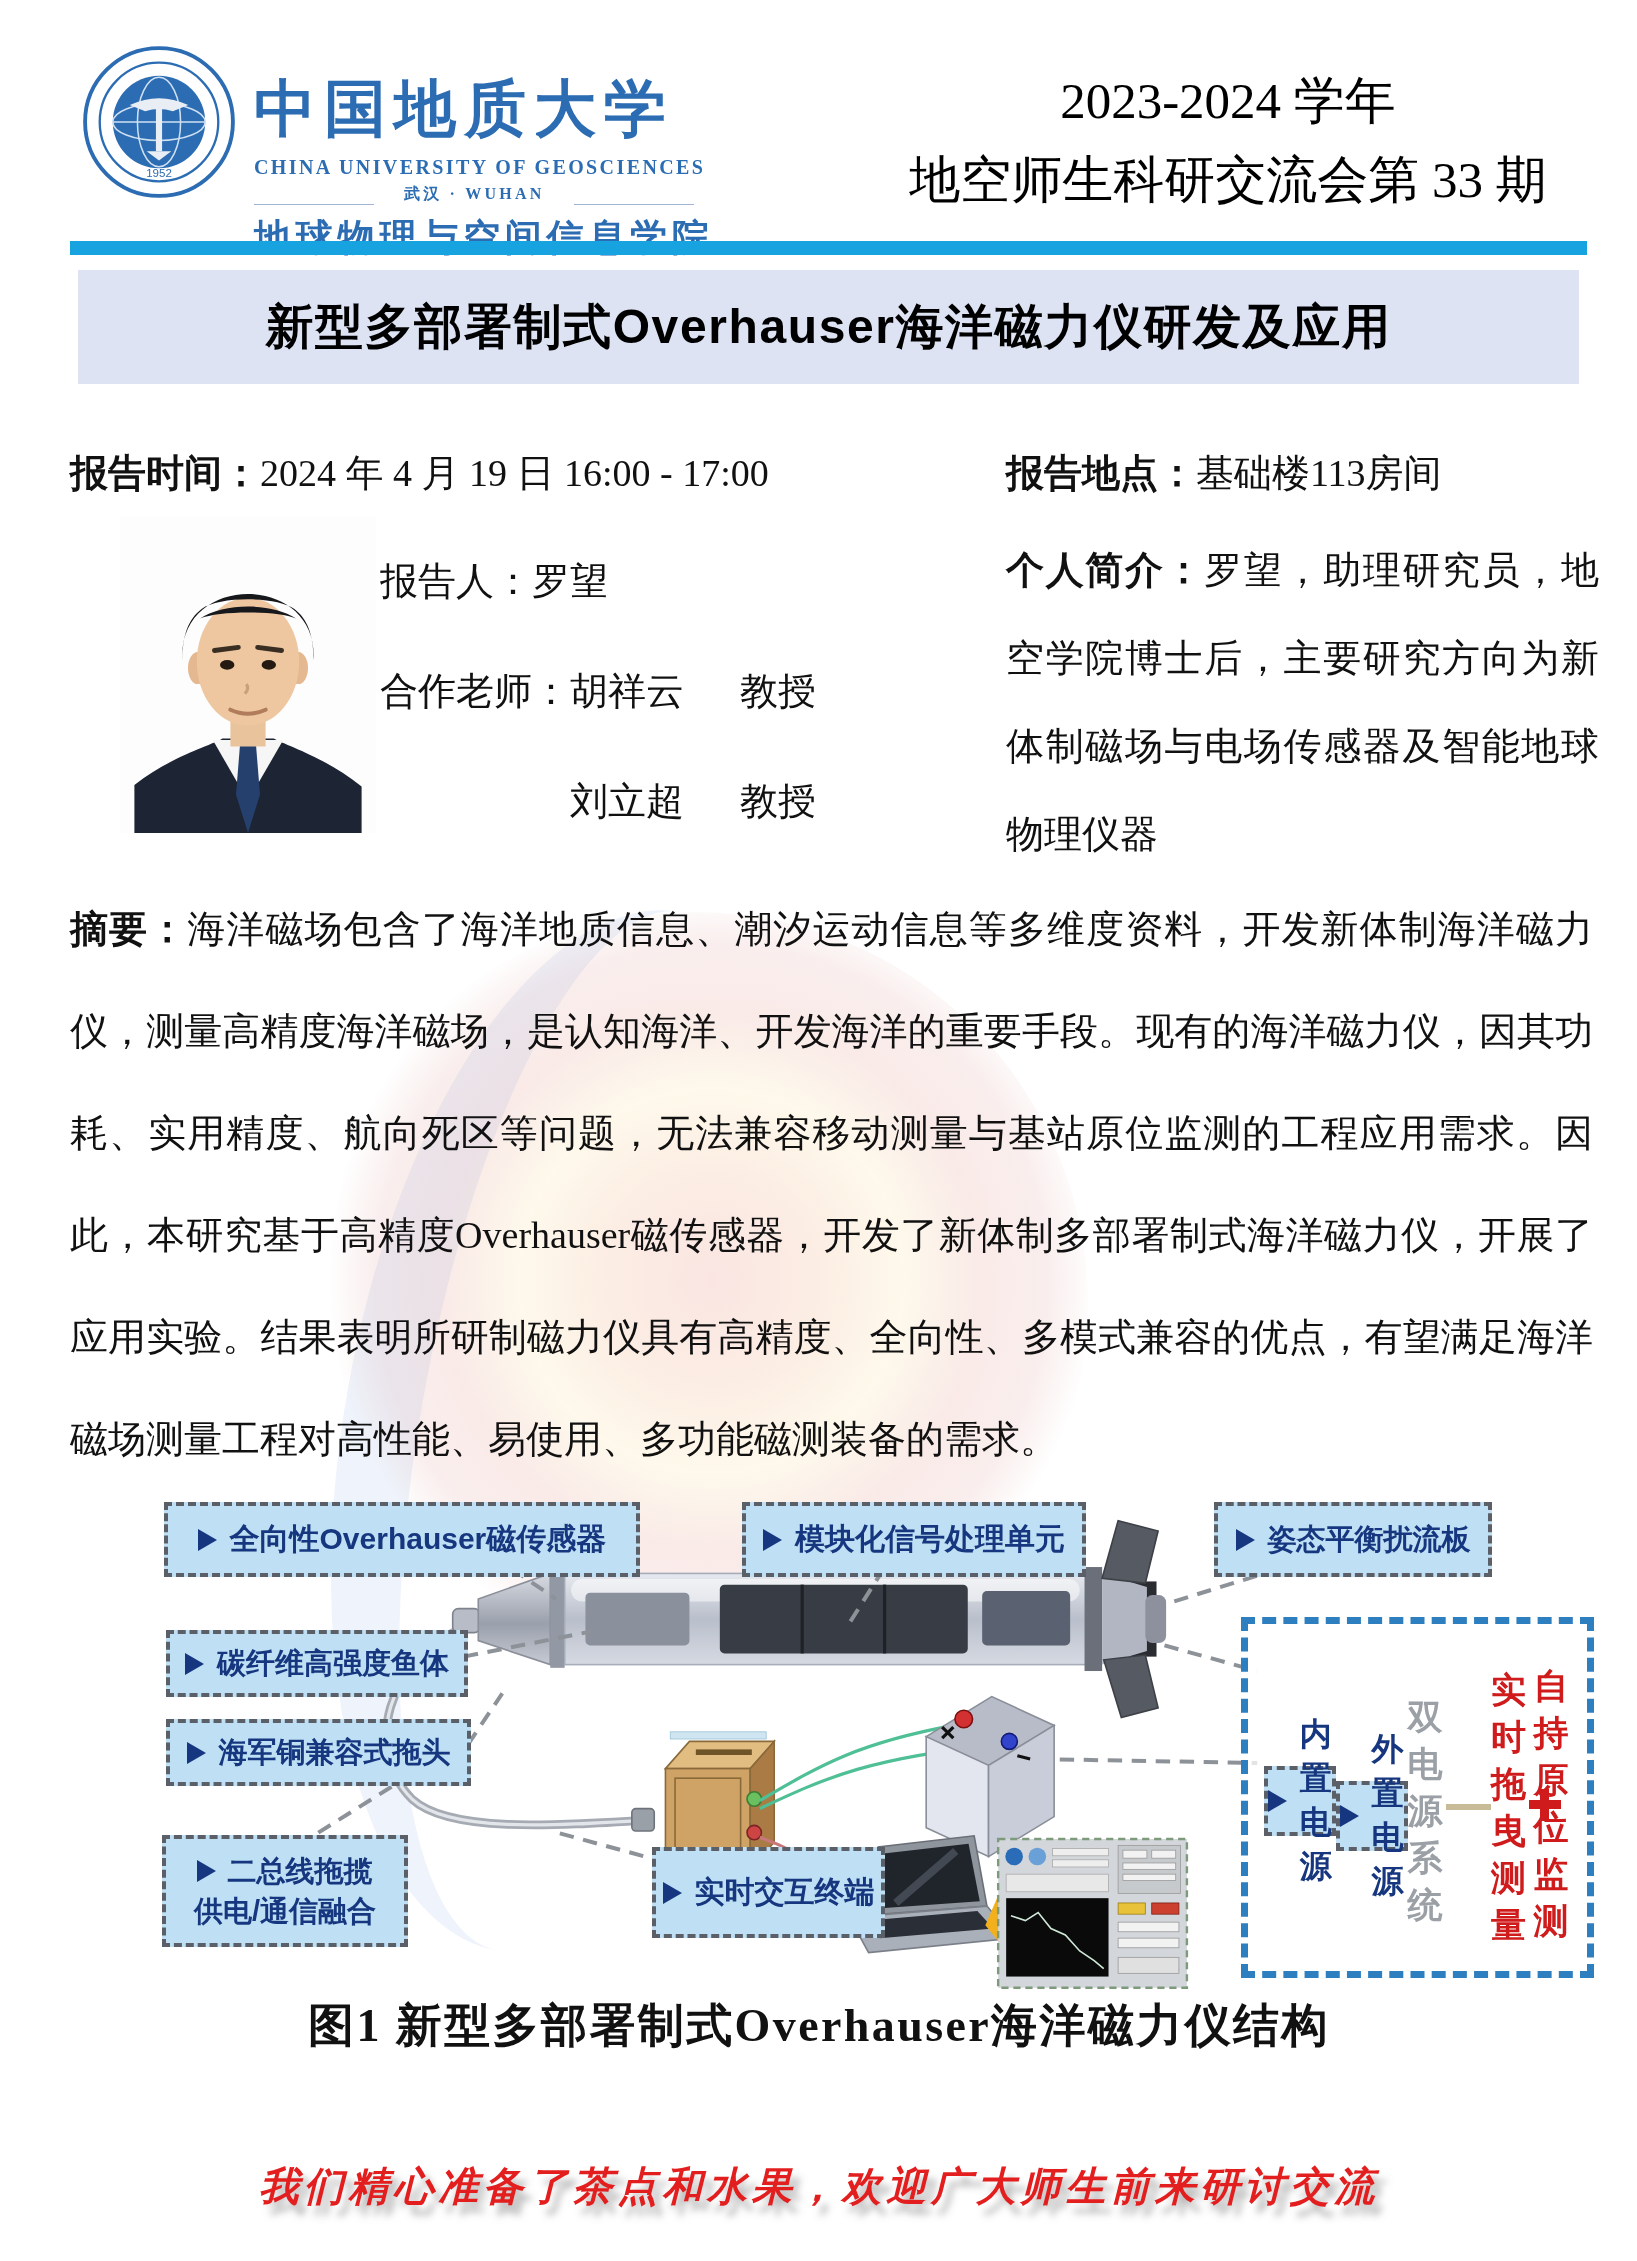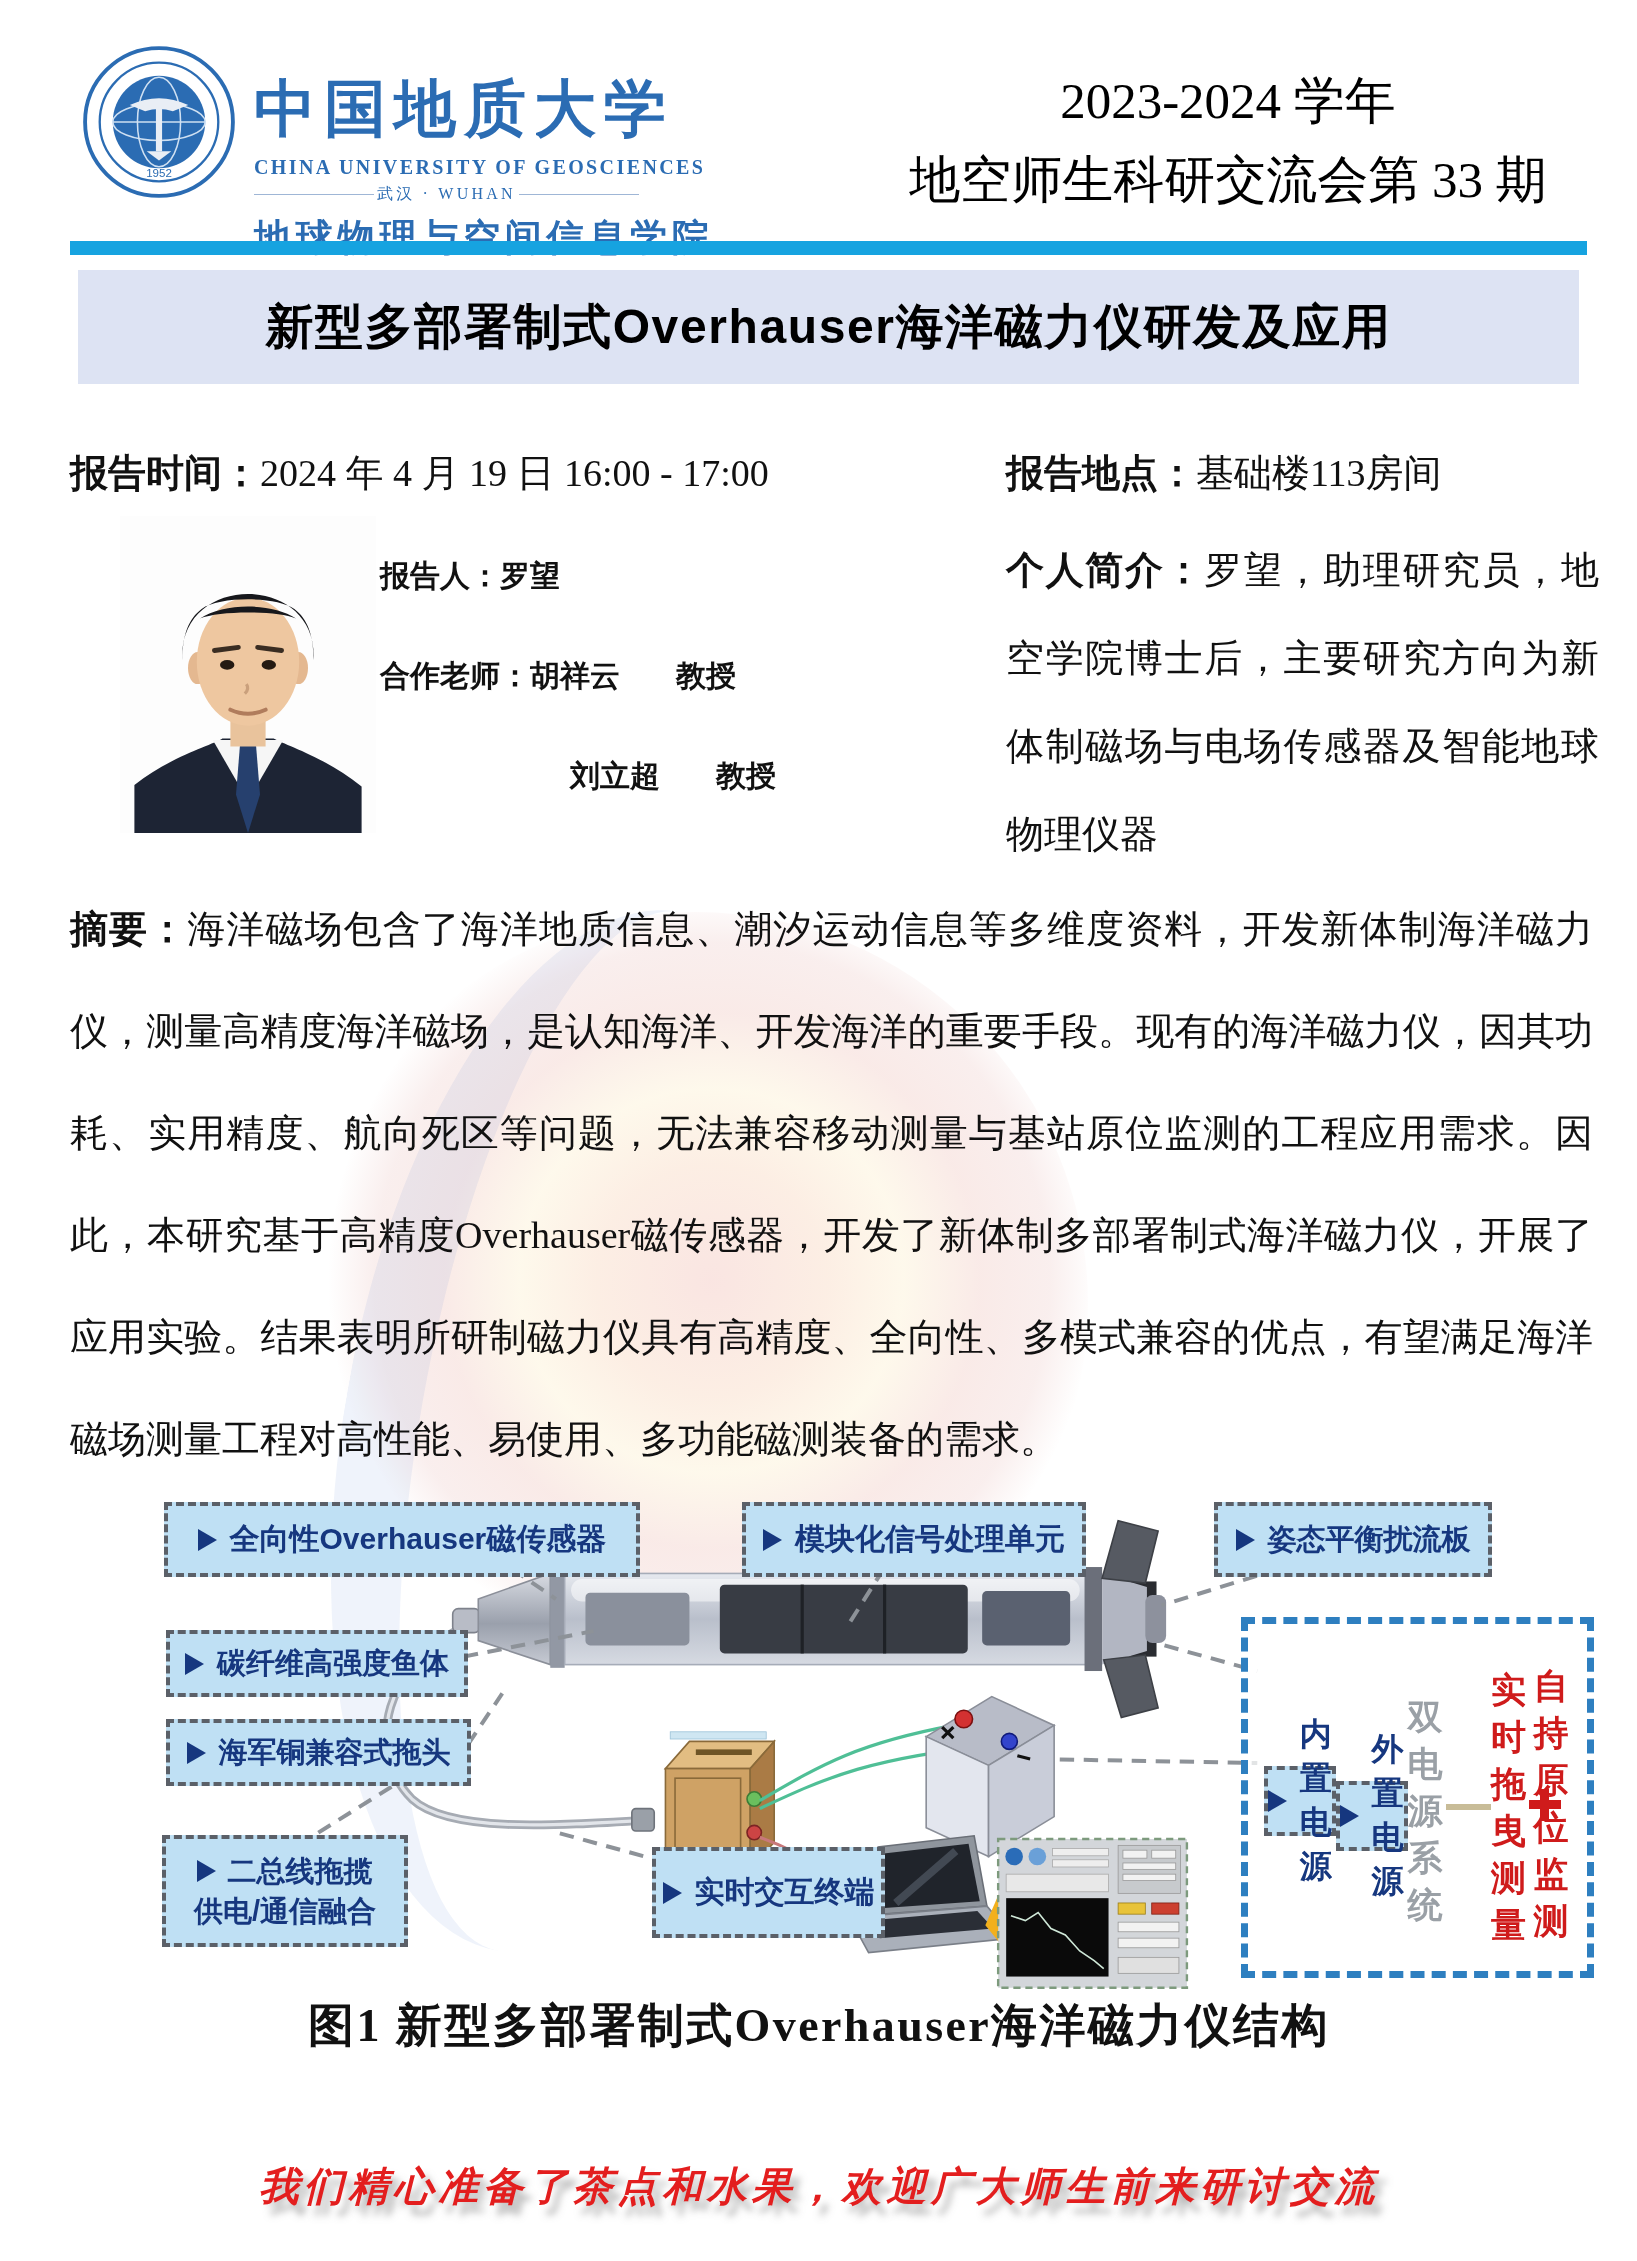--- a/index.html
+++ b/index.html
@@ -6,35 +6,35 @@
   .page{position:relative;width:1638px;height:2261px;background:#fff;overflow:hidden;
         font-family:"Liberation Serif","DejaVu Serif",serif;color:#111;}
   .abs{position:absolute;}
   .sans{font-family:"Liberation Sans","DejaVu Sans",sans-serif;}
 
   
   .logo-cn{font-size:62px;font-weight:700;color:#2b6cb3;letter-spacing:8px;
            font-family:"Liberation Serif","DejaVu Serif",serif;}
   .logo-en{font-size:20px;font-weight:700;color:#2b6cb3;letter-spacing:2.4px;margin-top:4.8px;
            font-family:"Liberation Serif","DejaVu Serif",serif;}
-  .logo-city{display:flex;align-items:center;gap:3px;margin-top:4.8px;color:#2b6cb3;font-size:16px;letter-spacing:3.2px;}
+  .logo-city{display:flex;align-items:flex-end;gap:30px;margin-top:4.8px;color:#2b6cb3;font-size:16px;letter-spacing:3.2px;font-weight:bold;}
   .logo-city .dash{width:120px;border-top:1.6px solid #9fb6d6;}
   .logo-college{font-size:37px;font-weight:700;color:#2b6cb3;letter-spacing:4.8px;margin-top:8px;
                 font-family:"Liberation Sans","DejaVu Sans",sans-serif;}
   .session{font-size:51px;line-height:1.55;text-align:center;color:#000;}
 
   
   .cyan-bar{background:#16a3e0;}
   .title-bar{background:#dde3f3;display:flex;align-items:center;justify-content:center;}
   .title-text{font-size:48px;font-weight:700;letter-spacing:1.6px;color:#000;}
 
   
   .b{font-weight:700;}
   .info-line{font-size:38px;}
-  .who-line{font-size:30px;font-weight:700;}
+  .who-line{font-size:38px;font-weight:400;}
   .para{font-size:38px;text-align:justify;}
   .bio{line-height:88px;}
   .abstract{line-height:102px;}
 
   
   .wm-globe{left:304px;top:912px;width:784px;height:784px;border-radius:50%;opacity:.14;
     background:radial-gradient(circle at 52% 47%,
       rgba(214,58,34,.95) 0%, rgba(233,122,40,.9) 20%, rgba(246,202,92,.85) 33%,
       rgba(206,70,45,.8) 46%, rgba(188,58,48,.6) 58%, rgba(188,58,48,0) 66%);}
   .wm-swoosh{left:344px;top:904px;width:416px;height:1055px;border-radius:50%;opacity:.12;

